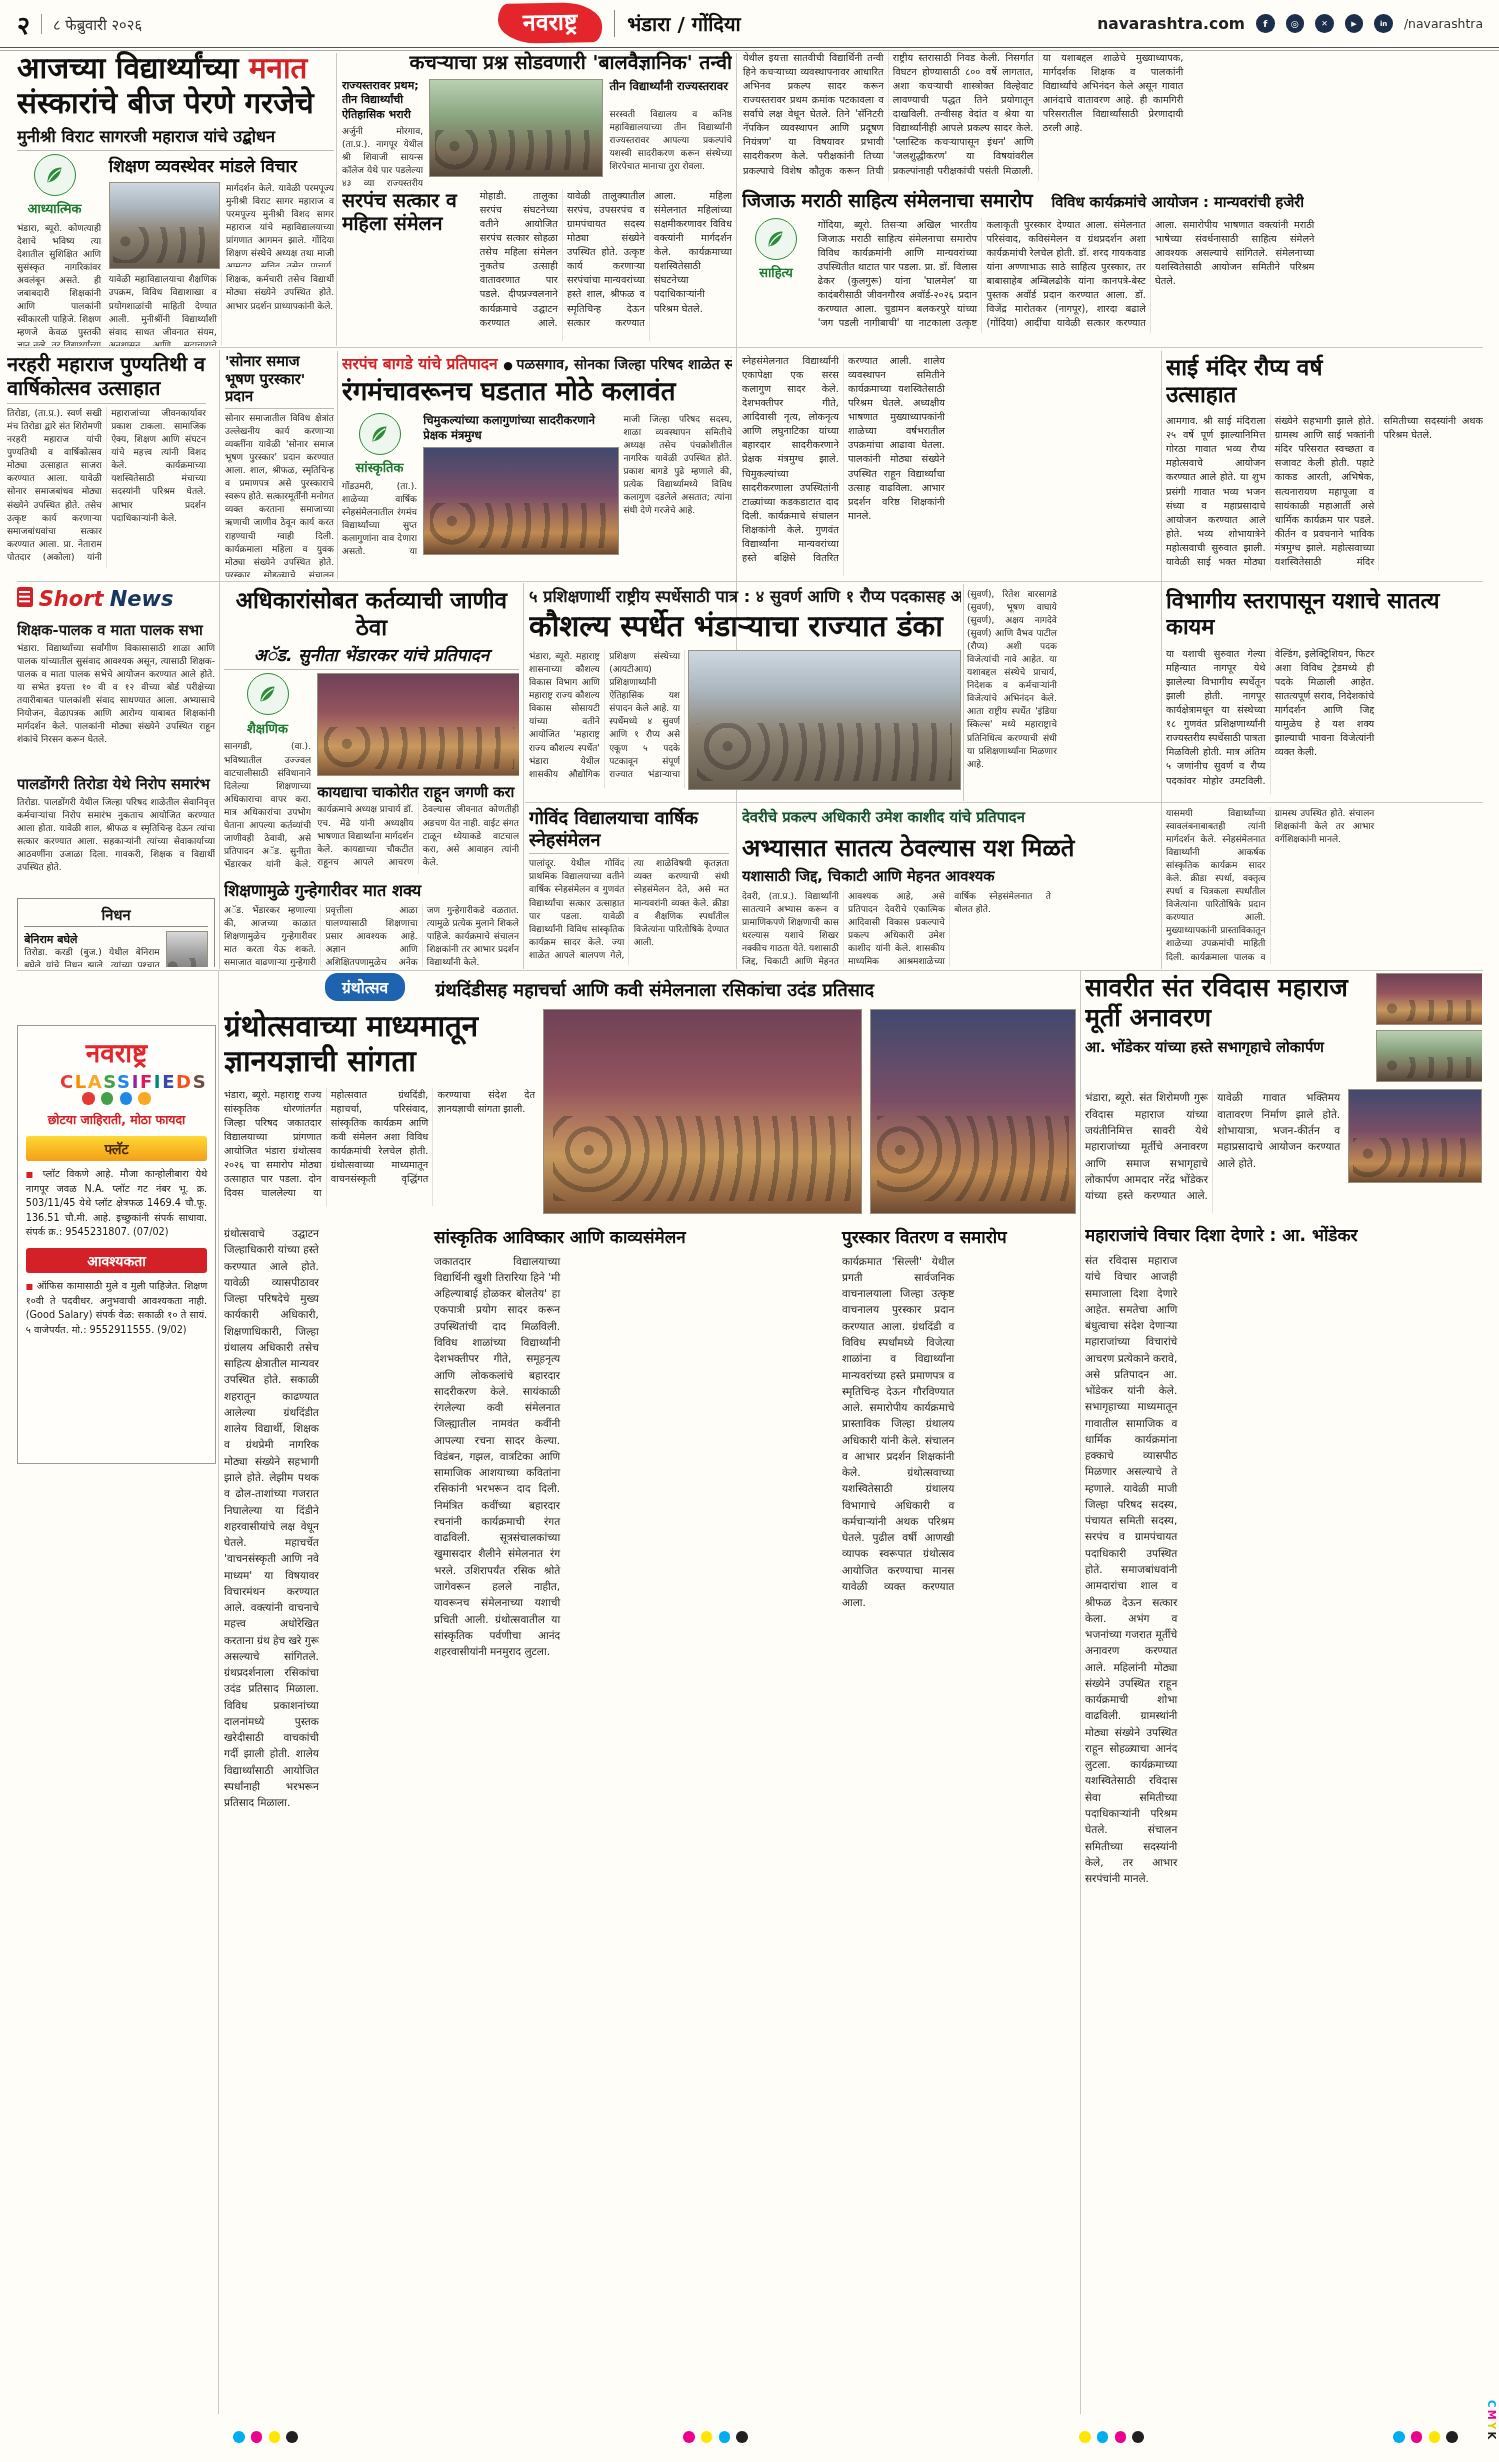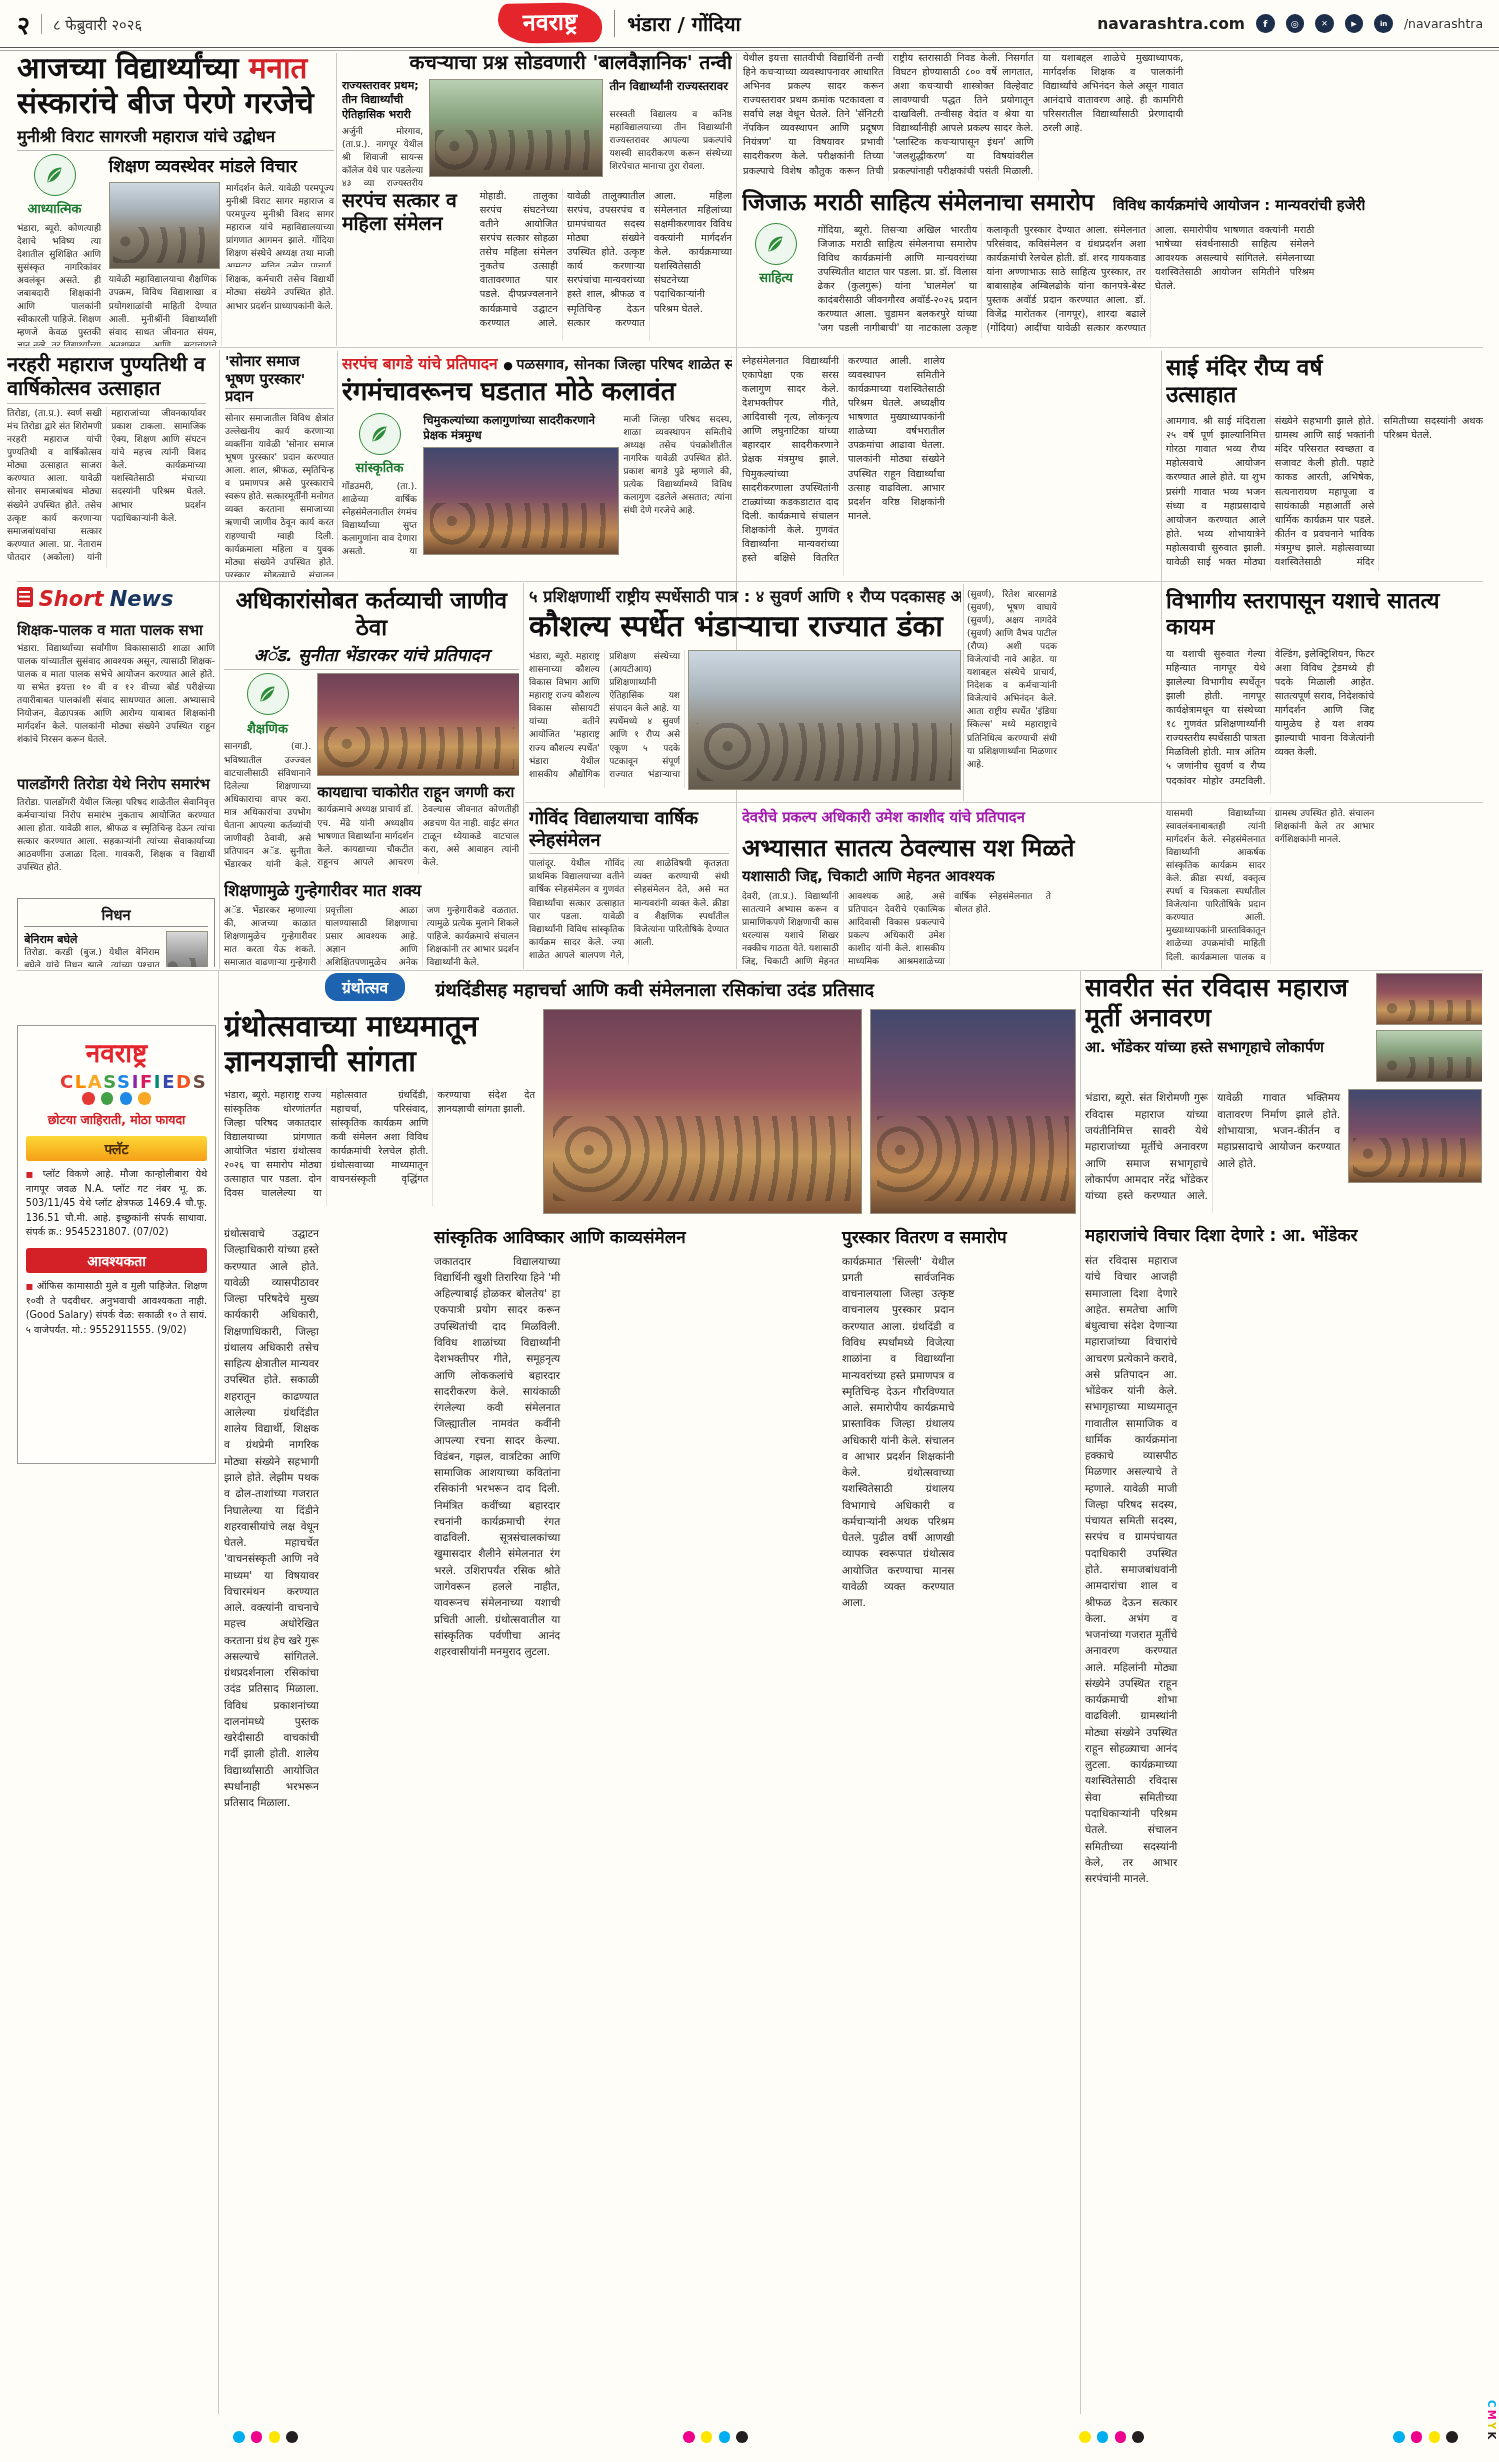--- a/index.html
+++ b/index.html
@@ -30,21 +30,21 @@
   .vl{position:absolute;width:0.8px;background:#c9c9c9;}
   
   .art{position:absolute;box-sizing:border-box;overflow:hidden;}
   .bd{font-size:9.7px;line-height:1.45;text-align:justify;color:#1f1f1f;}
   .bd.sm{font-size:9px;}
   .bd.lg{font-size:10.5px;line-height:1.55;}
   .cols{column-gap:9.3px;column-rule:0.8px solid #e2e2e2;column-fill:auto;}
   .c2{column-count:2;} .c3{column-count:3;} .c4{column-count:4;} .c5{column-count:5;}
   .hline{font-weight:bold;color:#111;line-height:1.2;}
   .red{color:#d42027;}
-  .maroon{color:#a21caf;}
+  .maroon{color:#14532d;}
   .sub{font-weight:bold;color:#111;}
   .kick{font-weight:bold;font-size:15.5px;white-space:nowrap;overflow:hidden;}
   .dotpre::before{content:"● ";color:#111;font-size:11px;}
   .rule{border:0;border-top:0.8px solid #bbb;margin:3.1px 0;}
   
   .badge{width:75px;text-align:center;}
   .bico{display:inline-flex;width:40px;height:40px;border-radius:50%;background:#eef7ee;border:1.6px solid #2e8b3a;
         align-items:center;justify-content:center;}
   .bico svg{width:26px;height:26px;}
   .blabel{display:block;margin-top:3.1px;font-weight:bold;color:#1b7a2f;font-size:13px;}
@@ -170,21 +170,21 @@
     <div class="bd cols c5" style="flex:1;height:130px;">येथील इयत्ता सातवीची विद्यार्थिनी तन्वी हिने कचऱ्याच्या व्यवस्थापनावर आधारित अभिनव प्रकल्प सादर करून राज्यस्तरावर प्रथम क्रमांक पटकावला व सर्वांचे लक्ष वेधून घेतले. तिने 'सॅनिटरी नॅपकिन व्यवस्थापन आणि प्रदूषण नियंत्रण' या विषयावर प्रभावी सादरीकरण केले. परीक्षकांनी तिच्या प्रकल्पाचे विशेष कौतुक करून तिची राष्ट्रीय स्तरासाठी निवड केली. निसर्गात विघटन होण्यासाठी ८०० वर्षे लागतात, अशा कचऱ्याची शास्त्रोक्त विल्हेवाट लावण्याची पद्धत तिने प्रयोगातून दाखविली. तन्वीसह वेदांत व श्रेया या विद्यार्थ्यांनीही आपले प्रकल्प सादर केले. 'प्लास्टिक कचऱ्यापासून इंधन' आणि 'जलशुद्धीकरण' या विषयांवरील प्रकल्पांनाही परीक्षकांची पसंती मिळाली. या यशाबद्दल शाळेचे मुख्याध्यापक, मार्गदर्शक शिक्षक व पालकांनी विद्यार्थ्यांचे अभिनंदन केले असून गावात आनंदाचे वातावरण आहे. ही कामगिरी परिसरातील विद्यार्थ्यांसाठी प्रेरणादायी ठरली आहे.</div>
   </div>
 
   <div class="art" style="left:342px;top:189px;width:390px;height:155px;display:flex;gap:7.8px;">
     <div class="hline" style="width:130px;flex:none;font-size:19.4px;">सरपंच सत्कार व महिला संमेलन</div>
     <div class="bd cols c3" style="flex:1;height:152px;">मोहाडी. तालुका सरपंच संघटनेच्या वतीने आयोजित सरपंच सत्कार सोहळा तसेच महिला संमेलन नुकतेच उत्साही वातावरणात पार पडले. दीपप्रज्वलनाने कार्यक्रमाचे उद्घाटन करण्यात आले. यावेळी तालुक्यातील सरपंच, उपसरपंच व ग्रामपंचायत सदस्य मोठ्या संख्येने उपस्थित होते. उत्कृष्ट कार्य करणाऱ्या सरपंचांचा मान्यवरांच्या हस्ते शाल, श्रीफळ व स्मृतिचिन्ह देऊन सत्कार करण्यात आला. महिला संमेलनात महिलांच्या सक्षमीकरणावर विविध वक्त्यांनी मार्गदर्शन केले. कार्यक्रमाच्या यशस्वितेसाठी संघटनेच्या पदाधिकाऱ्यांनी परिश्रम घेतले.</div>
   </div>
 
   <div class="art" style="left:742px;top:189px;width:741px;height:155px;">
     <div style="display:flex;align-items:baseline;gap:18.6px;">
-      <div class="hline" style="font-size:23px;white-space:nowrap;">जिजाऊ मराठी साहित्य संमेलनाचा समारोप</div>
+      <div class="hline" style="font-size:19px;white-space:nowrap;">जिजाऊ मराठी साहित्य संमेलनाचा समारोप</div>
       <div class="sub" style="font-size:14.7px;white-space:nowrap;overflow:hidden;">विविध कार्यक्रमांचे आयोजन : मान्यवरांची हजेरी</div>
     </div>
     <div style="display:flex;gap:7.8px;margin-top:6.2px;">
       <div class="badge" style="width:68px;flex:none;">
         <span class="bico">
             <svg viewBox="0 0 24 24">
               <path d="M5 19c6-1 12-5 13-14-8 0-13 5-13 14z" fill="#2e8b3a"></path>
               <path d="M6 18c3-6 7-9 11-11" stroke="#e8f5e9" stroke-width="1.2" fill="none"></path>
             </svg>
           </span>

